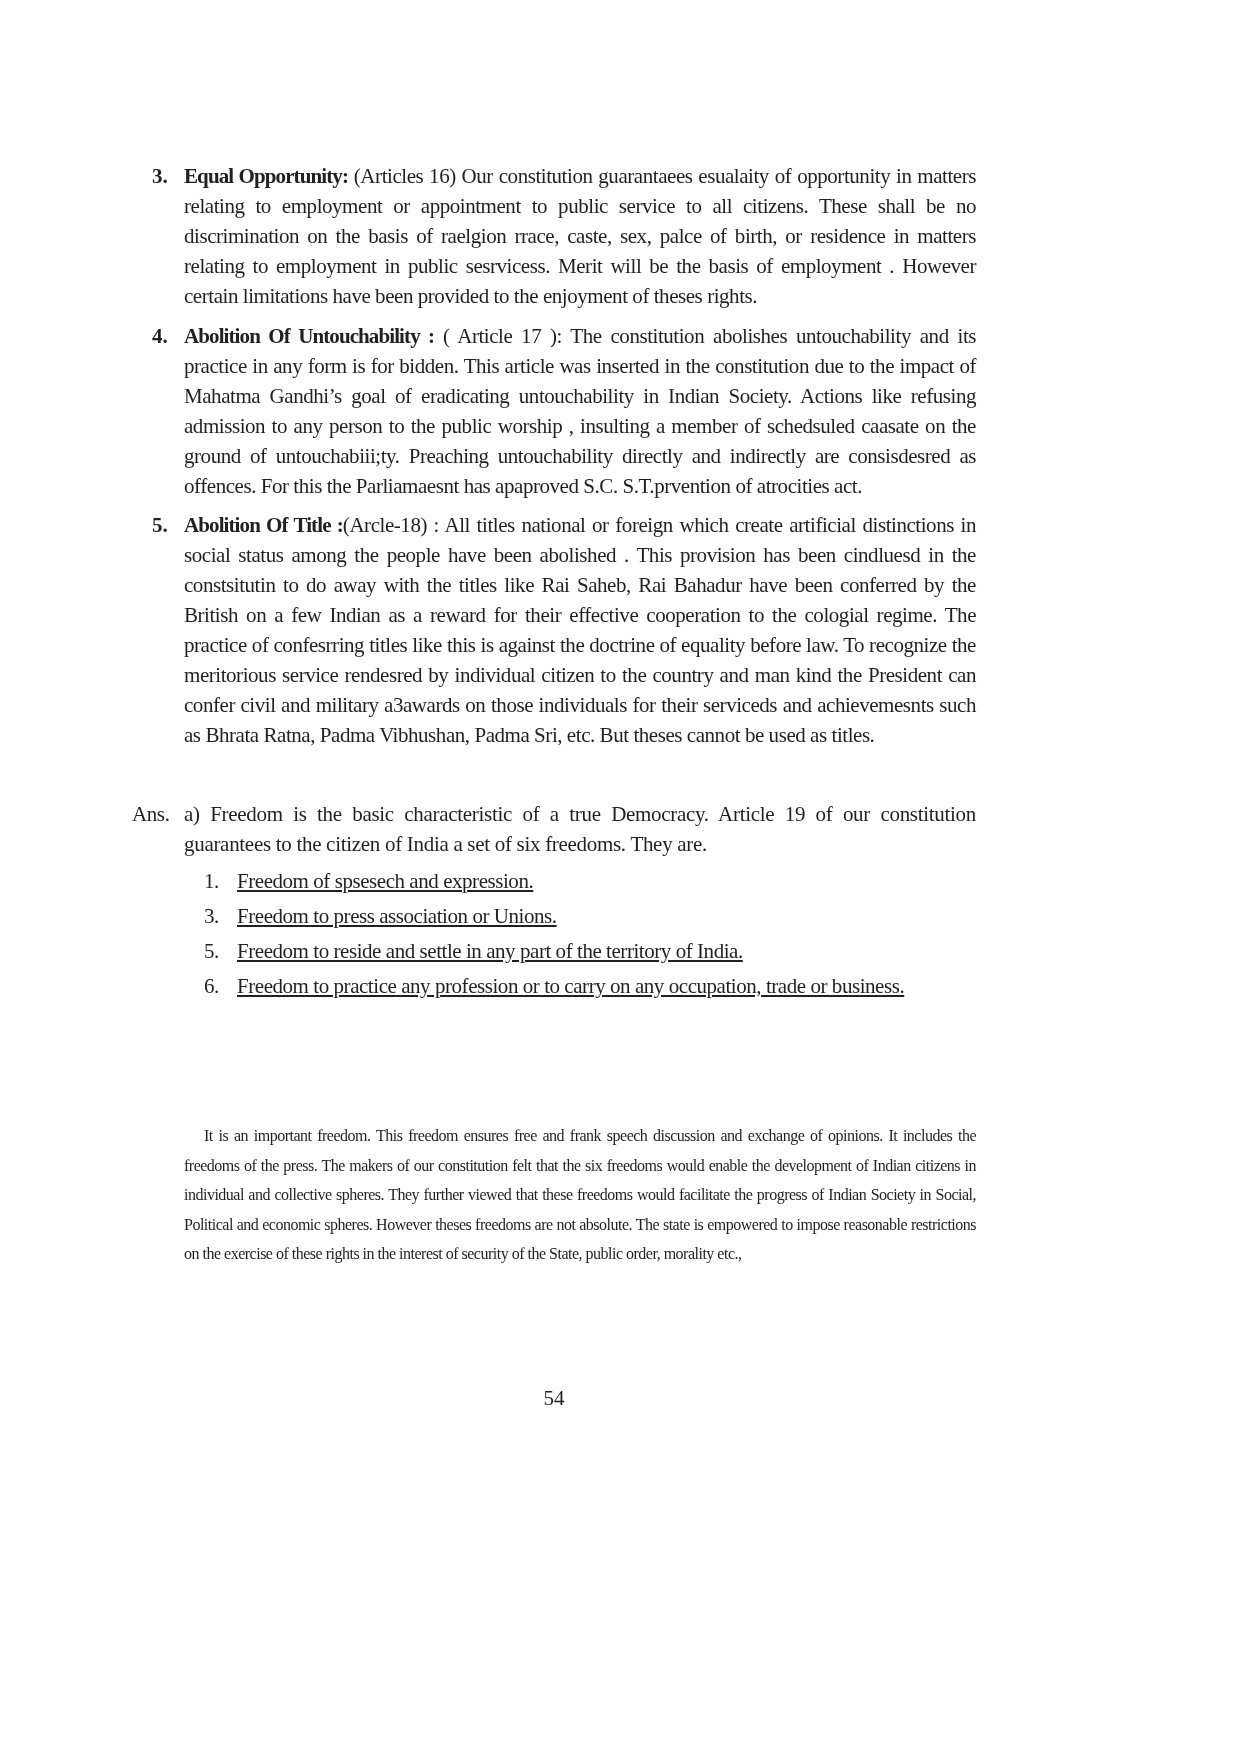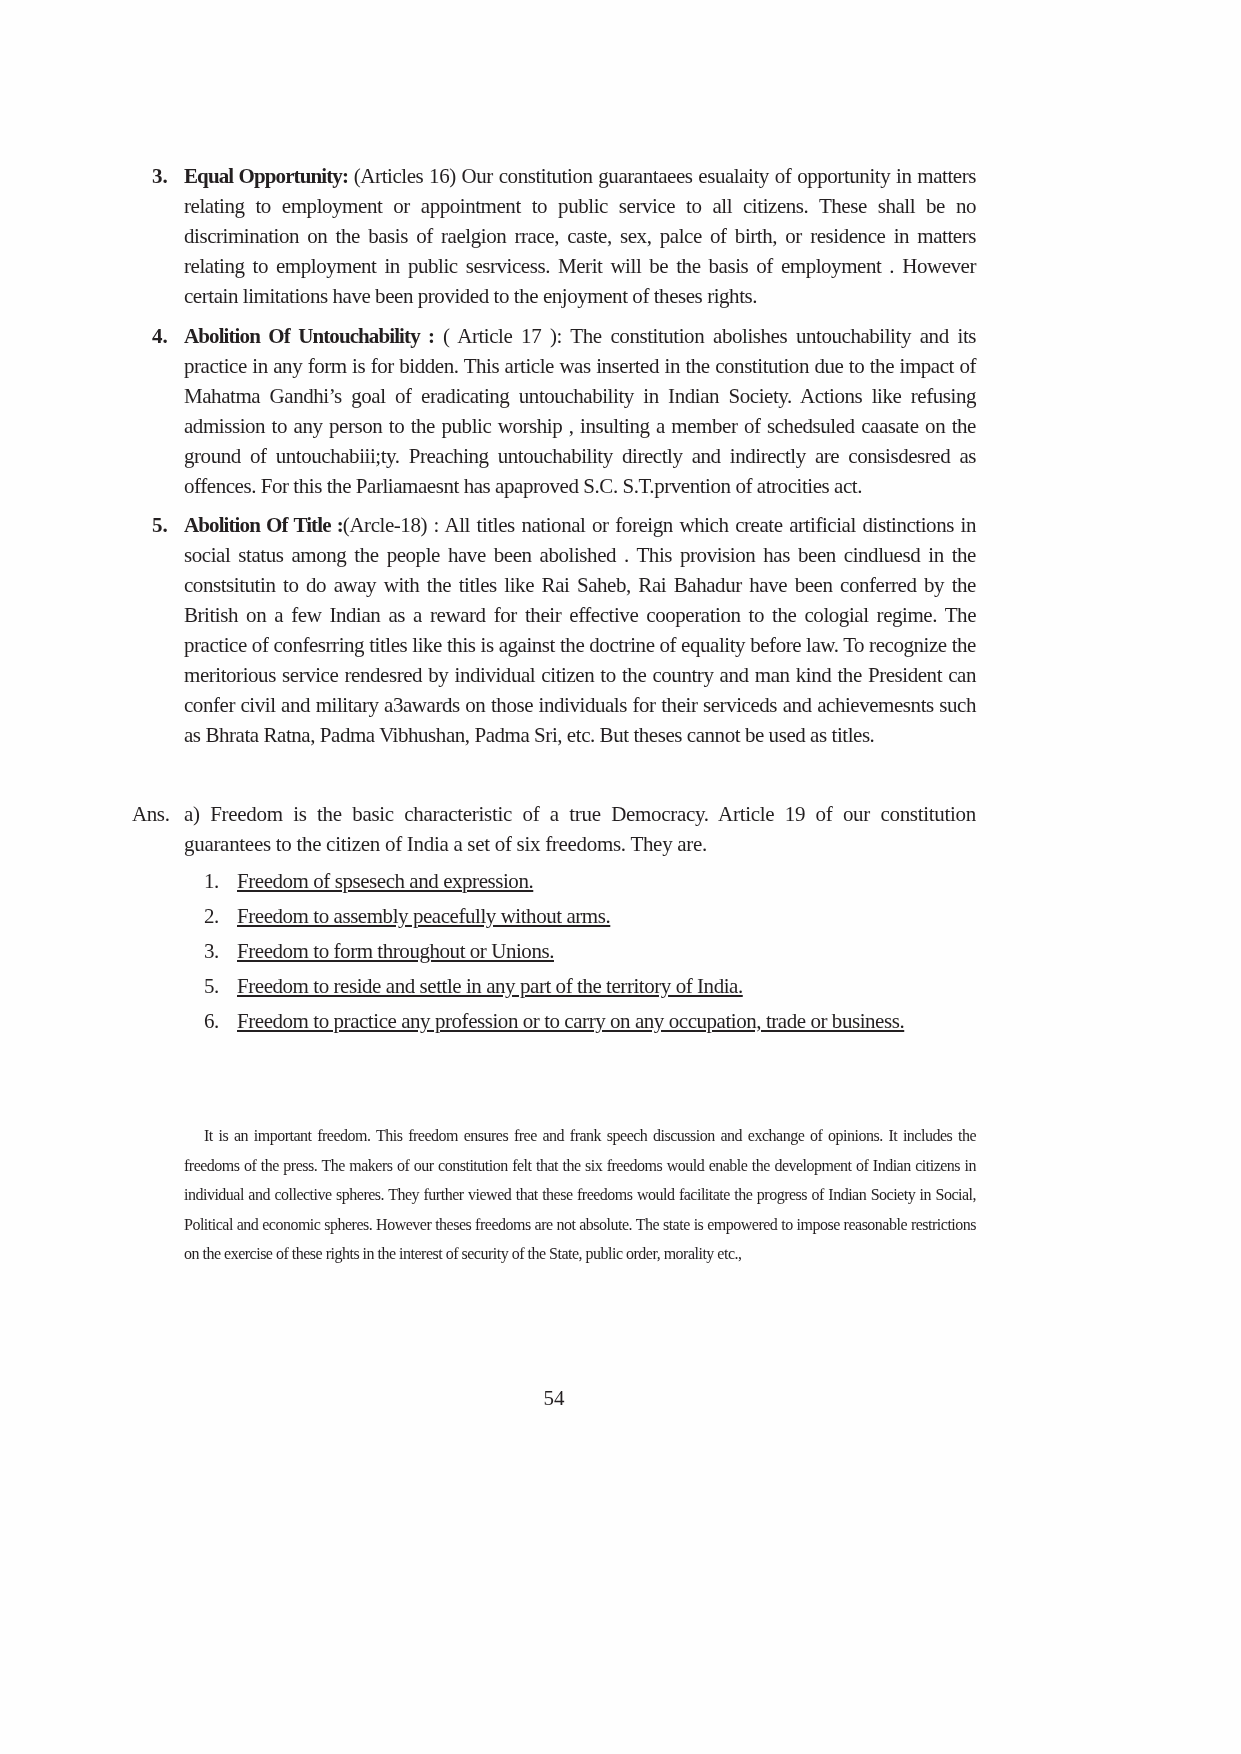--- a/index.html
+++ b/index.html
@@ -66,22 +66,21 @@
     <span class="num">5.</span>
     <div class="body-text"><b>Abolition Of Title :</b><span>(Arcle-18) : All titles national or foreign which create artificial distinctions in social status among the people have been abolished . This provision has been cindluesd in the constsitutin to do away with the titles like Rai Saheb, Rai Bahadur have been conferred by the British on a few Indian as a reward for their effective cooperation to the cologial regime.  The practice of confesrring titles like this is against the doctrine of equality before law. To recognize the meritorious service rendesred by individual citizen to the country and man kind the President can confer civil and military a3awards on those individuals for their serviceds and achievemesnts such as Bhrata Ratna, Padma Vibhushan, Padma Sri, etc. But theses cannot be used as titles.</span></div>
   </div>
 
 
   <div class="ans-label">Ans.</div>
   <div class="ans-text">a)  Freedom is the basic characteristic of a true Democracy.  Article 19 of our constitution guarantees to the citizen of India a set of six freedoms. They are.</div>
 
   <ul class="freedom-list">
     <li><span class="fnum">1.</span><span>Freedom of spsesech and expression.</span></li>
-    <li><span class="fnum">2.</span><span>Freedom to assembly peacefully without arms.</span></li>
-    <li><span class="fnum">3.</span><span>Freedom to form throughout or Unions.</span></li>
+    <li><span class="fnum">3.</span><span>Freedom to press association or Unions.</span></li>
     <li><span class="fnum">5.</span><span>Freedom to reside and settle in any part of the territory of India.</span></li>
     <li><span class="fnum">6.</span><span>Freedom to practice any profession or to carry on any occupation, trade or business.</span></li>
   </ul>
 
 
   <div class="para">It is an important freedom. This freedom ensures free and frank speech discussion and exchange of opinions. It includes the freedoms of the press. The makers of our constitution felt that the six freedoms would enable the development of Indian citizens in individual and collective spheres. They further viewed that these freedoms would facilitate the progress of Indian Society in Social, Political and economic spheres. However theses freedoms are not absolute.  The state is empowered to impose reasonable restrictions on the exercise of these rights in the interest of security of the State, public order, morality etc.,</div>
 
   <div class="page-number">54</div>
 </div>
 

